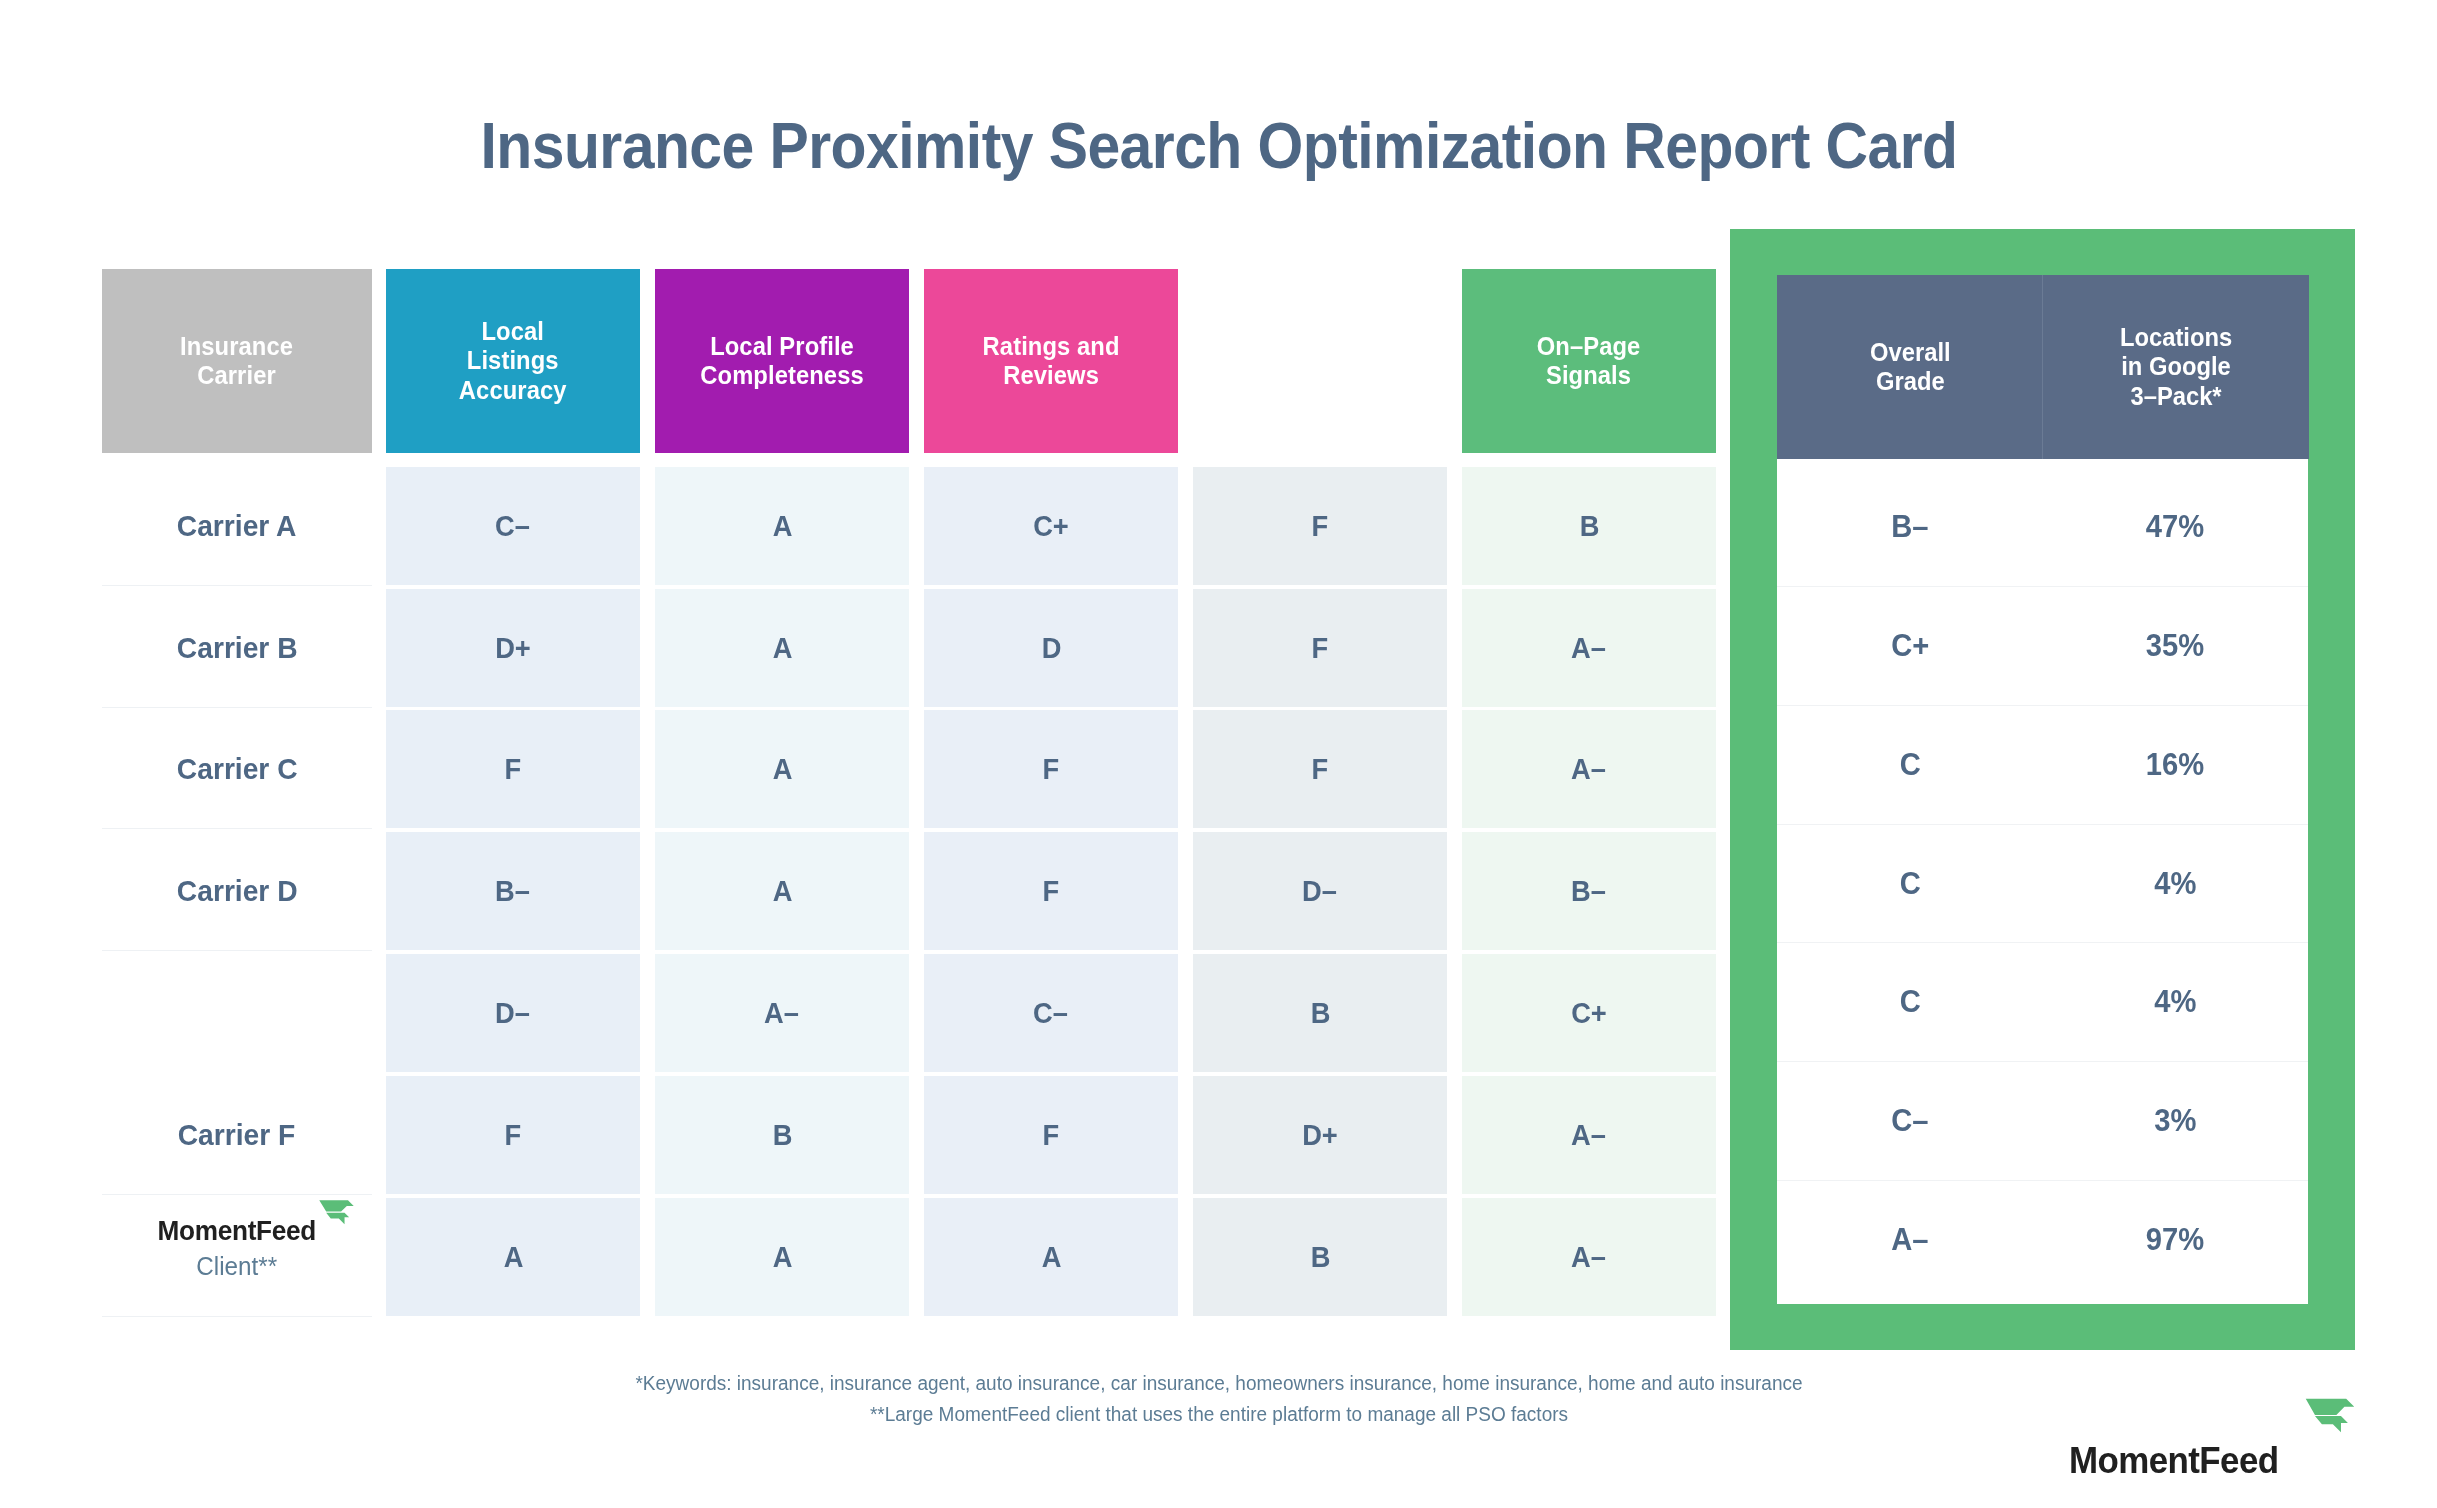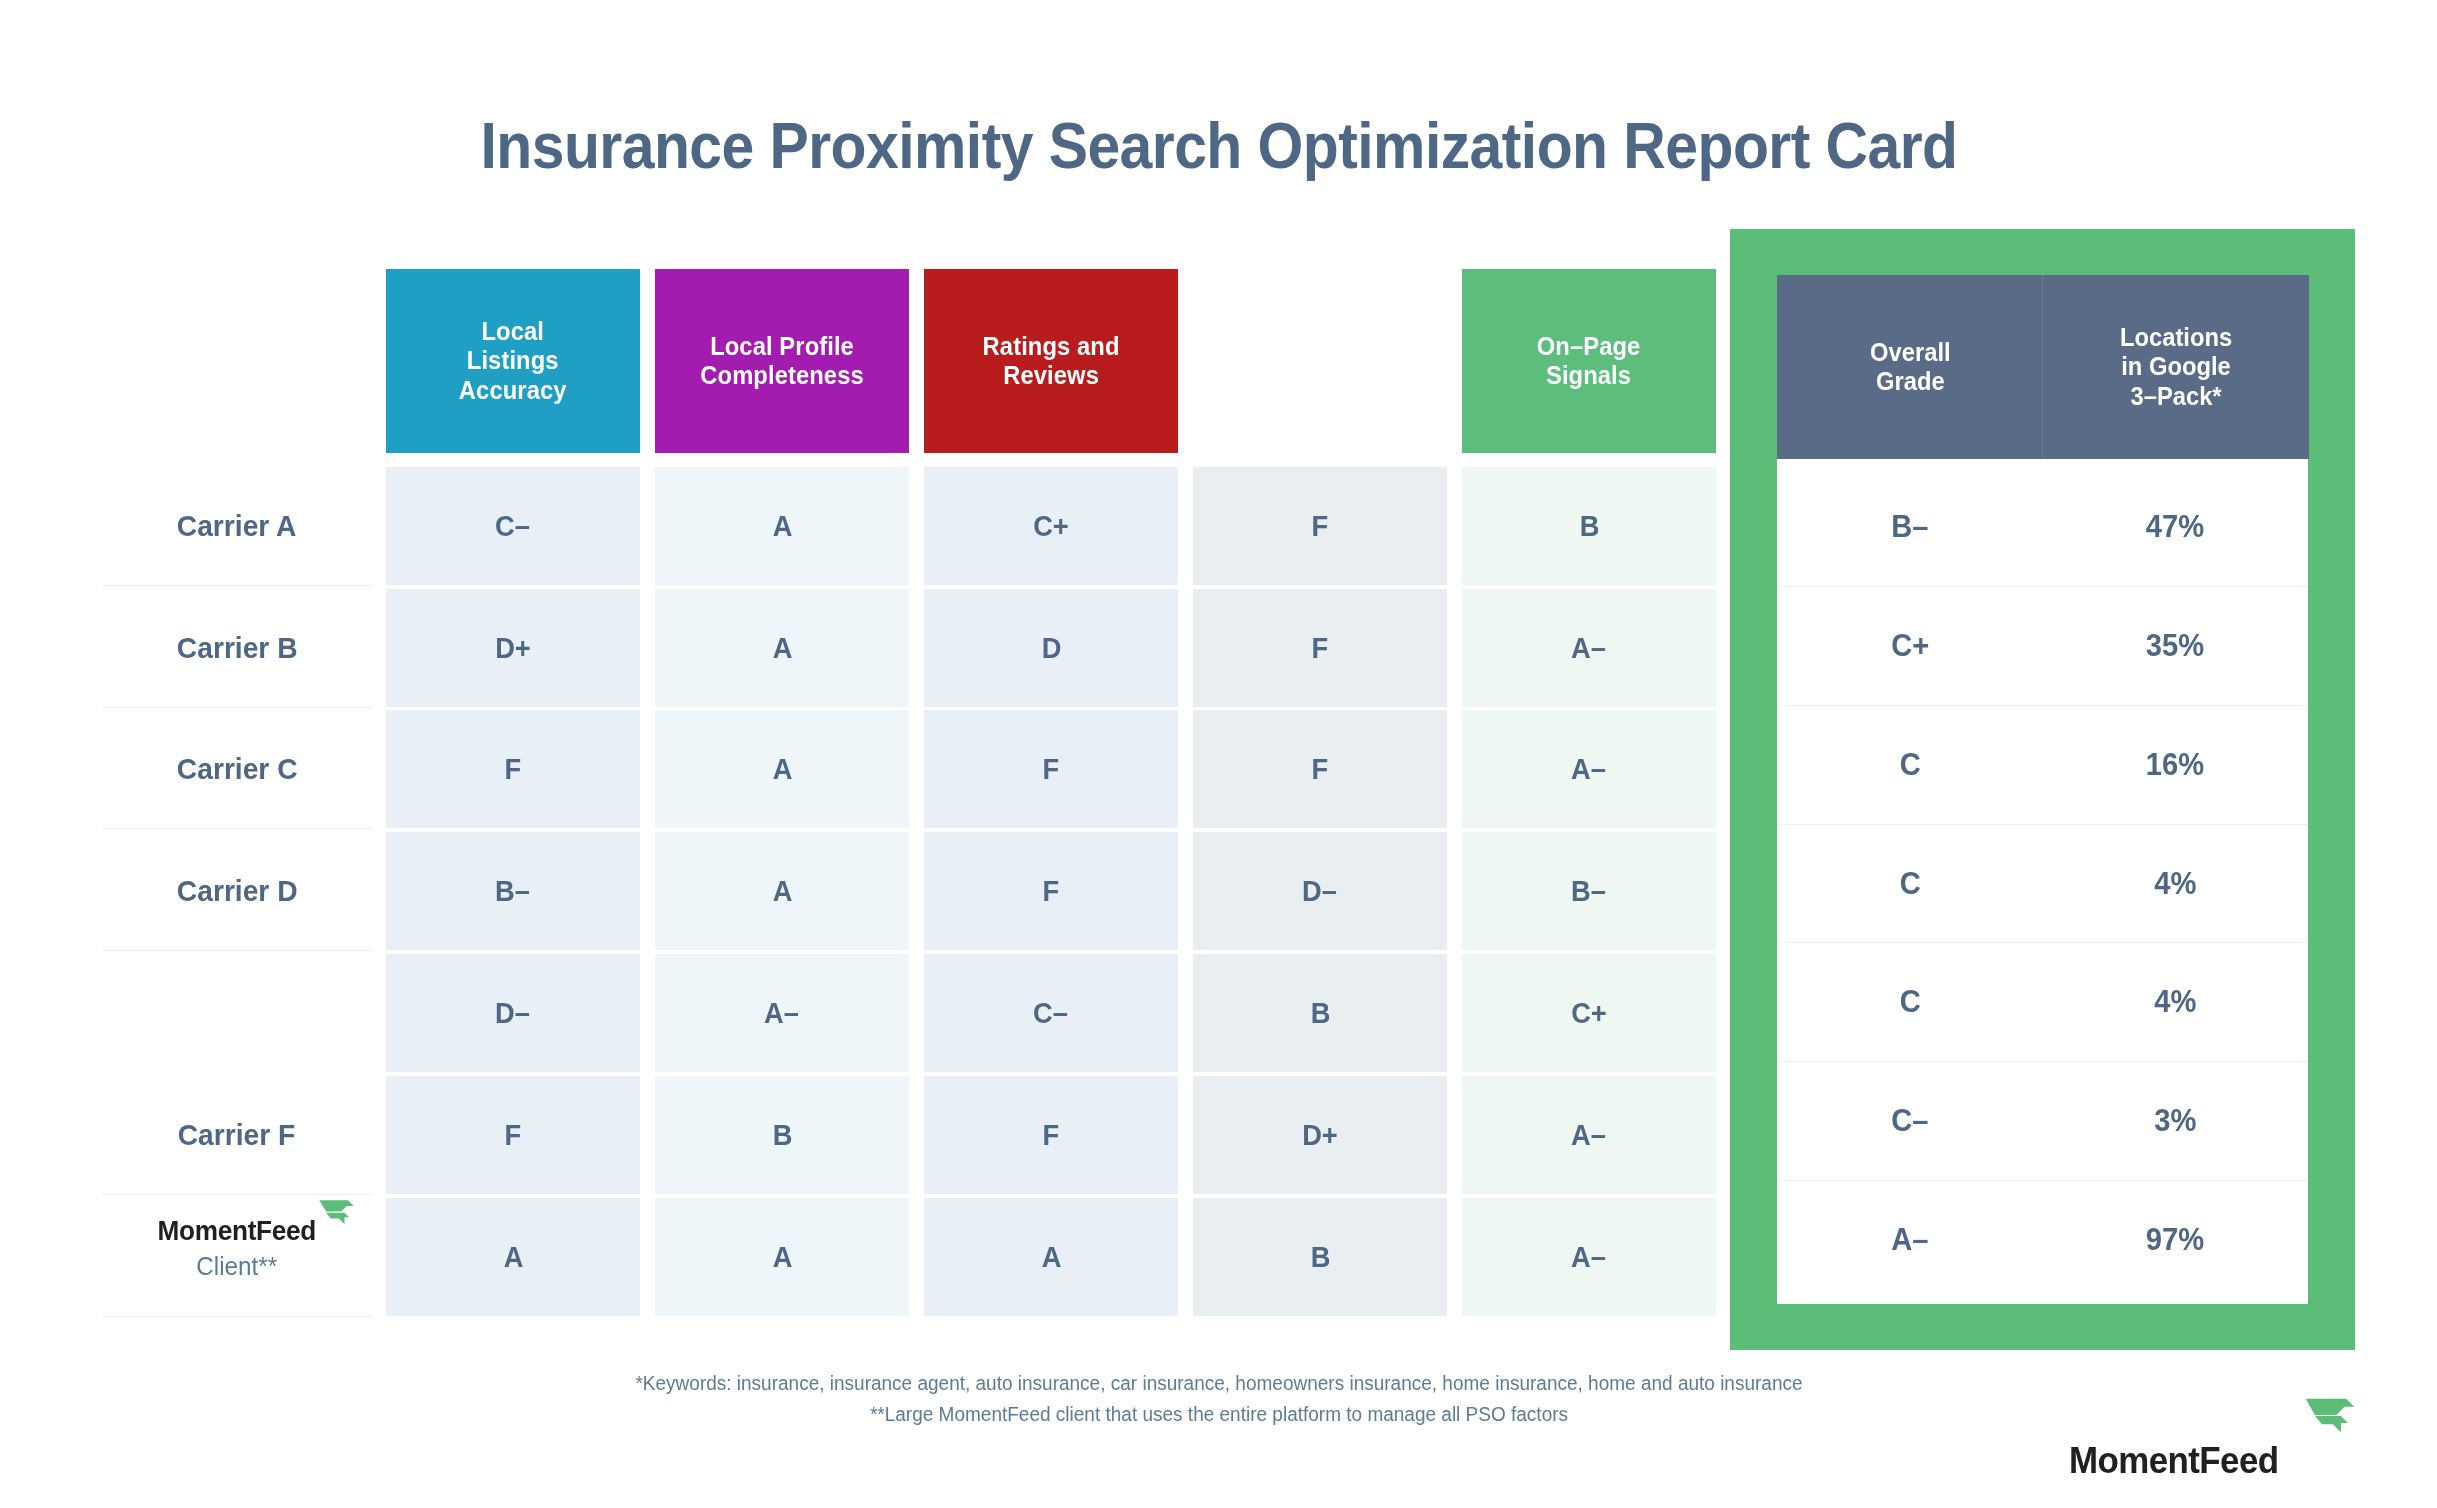--- a/index.html
+++ b/index.html
@@ -129,20 +129,23 @@
 </style>
 </head>
 <body>
 
 <div class="page">
 
   <div class="title">Insurance Proximity Search Optimization Report Card</div>
 
   <div class="table" id="table-root">
       <div class="col col-carrier" style="left: 0px; width: 270px;">
+        <div class="hcell" style="background: rgb(191, 191, 191);">
+          <span>Insurance<br>Carrier</span>
+        </div>
         <div class="cell" style="top: 198px; height: 118px;">
           <span>Carrier A</span>
         </div>
         <div class="cell" style="top: 320px; height: 118px;">
           <span>Carrier B</span>
         </div>
         <div class="cell" style="top: 441px; height: 118px;">
           <span>Carrier C</span>
         </div>
         <div class="cell" style="top: 563px; height: 118px;">
@@ -201,21 +204,21 @@
           <span>A–</span>
         </div>
         <div class="cell" style="top: 807px; height: 118px; background: rgb(238, 246, 249);">
           <span>B</span>
         </div>
         <div class="cell" style="top: 929px; height: 118px; background: rgb(238, 246, 249);">
           <span>A</span>
         </div>
       </div>
       <div class="col col-ratings" style="left: 822px; width: 254px;">
-        <div class="hcell" style="background: #b91c1c;">
+        <div class="hcell" style="background: #ec4899;">
           <span>Ratings&nbsp;and<br>Reviews</span>
         </div>
         <div class="cell" style="top: 198px; height: 118px; background: rgb(233, 239, 247);">
           <span>C+</span>
         </div>
         <div class="cell" style="top: 320px; height: 118px; background: rgb(233, 239, 247);">
           <span>D</span>
         </div>
         <div class="cell" style="top: 441px; height: 118px; background: rgb(233, 239, 247);">
           <span>F</span>

